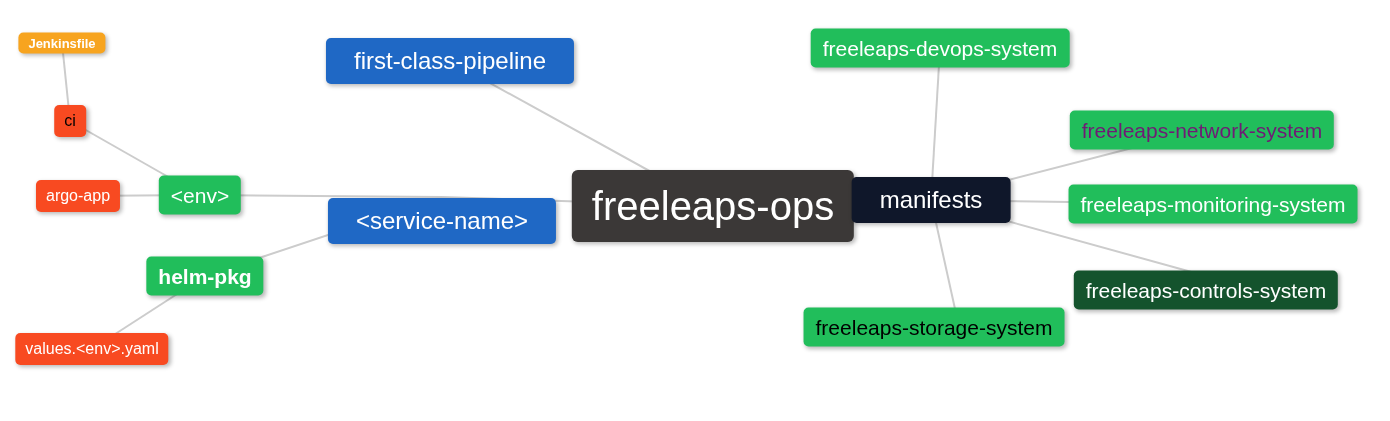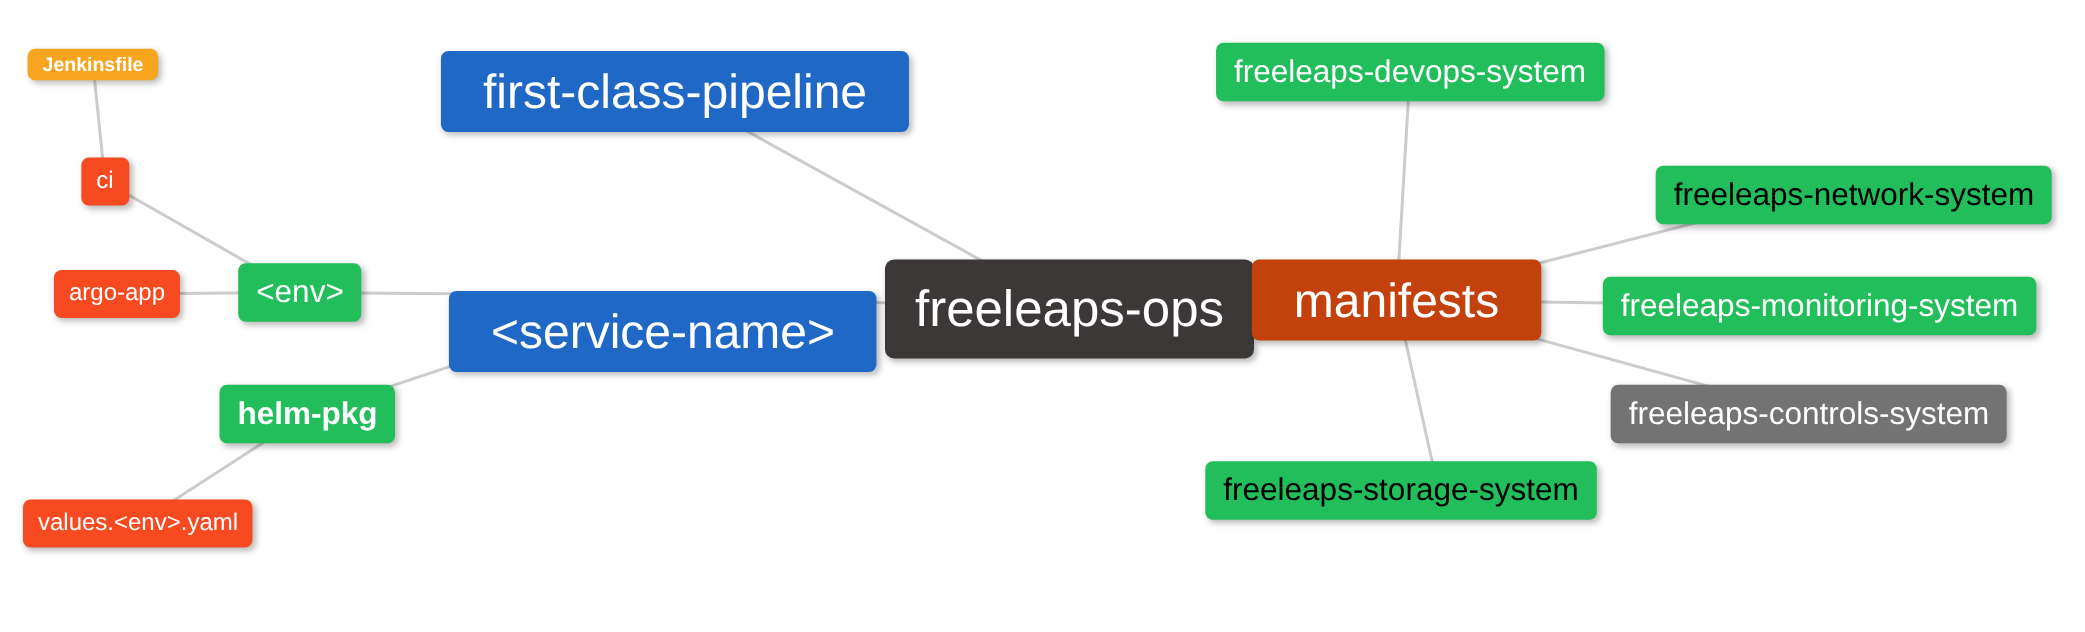--- a/index.html
+++ b/index.html
@@ -24,22 +24,22 @@
     position: absolute;
     transform: translate(-50%, -50%);
     color: #ffffff;
     border-radius: 5px;
     box-shadow: 2px 2px 4px rgba(0,0,0,0.28);
     white-space: nowrap;
     cursor: pointer;
     line-height: 1;
     text-align: center;
   }
-  .node.root   { font-size: 34px; padding: 16px 20px; border-radius: 6px; }
-  .node.branch { font-size: 32px; padding: 11px 28px; }
+  .node.root   { font-size: 40px; padding: 16px 20px; border-radius: 6px; }
+  .node.branch { font-size: 24px; padding: 11px 28px; }
   .node.level3 { font-size: 21px; padding: 9px 12px;  }
   .node.level4 { font-size: 16px; padding: 8px 10px;  }
   .node.level5 { font-size: 13px; padding: 4px 10px; font-weight: bold;  }
 </style>
 </head>
 <body>
 
 <div class="canvas">
   <svg id="edges" width="1390" height="421">
       <line x1="62" y1="43" x2="70" y2="121" stroke="#CCCCCC" stroke-width="2"></line>
@@ -54,26 +54,26 @@
       <line x1="931" y1="200" x2="940" y2="48" stroke="#CCCCCC" stroke-width="2"></line>
       <line x1="931" y1="200" x2="1202" y2="130" stroke="#CCCCCC" stroke-width="2"></line>
       <line x1="931" y1="200" x2="1213" y2="204" stroke="#CCCCCC" stroke-width="2"></line>
       <line x1="931" y1="200" x2="1206" y2="276" stroke="#CCCCCC" stroke-width="2"></line>
       <line x1="931" y1="200" x2="959" y2="327" stroke="#CCCCCC" stroke-width="2"></line>
     </svg>
   <div id="nodes">
       <div class="node root" style="left: 713px; top: 206px; background: rgb(59, 56, 55); color: rgb(255, 255, 255);"><span>freeleaps-ops</span></div>
       <div class="node branch" style="left: 450px; top: 61px; background: rgb(31, 104, 197); color: rgb(255, 255, 255);"><span>first-class-pipeline</span></div>
       <div class="node branch" style="left: 442px; top: 197px; background: rgb(31, 104, 197); color: rgb(255, 255, 255); margin-top: 24px;"><span>&lt;service-name&gt;</span></div>
-      <div class="node branch" style="left: 931px; top: 200px; background: #c2410c; color: rgb(255, 255, 255);"><span>manifests</span></div>
+      <div class="node branch" style="left: 931px; top: 200px; background: #0f172a; color: rgb(255, 255, 255);"><span>manifests</span></div>
       <div class="node level3" style="left: 200px; top: 195px; background: rgb(33, 190, 91); color: rgb(255, 255, 255);"><span>&lt;env&gt;</span></div>
       <div class="node level3" style="left: 205px; top: 276px; background: rgb(33, 190, 91); color: rgb(255, 255, 255); font-weight: bold;"><span>helm-pkg</span></div>
       <div class="node level3" style="left: 940px; top: 48px; background: rgb(33, 190, 91); color: rgb(255, 255, 255);"><span>freeleaps-devops-system</span></div>
-      <div class="node level3" style="left: 1202px; top: 130px; background: rgb(33, 190, 91); color: #000000; margin-left: 34px;"><span>freeleaps-network-system</span></div>
+      <div class="node level3" style="left: 1202px; top: 130px; background: rgb(33, 190, 91); color: #701a75;"><span>freeleaps-network-system</span></div>
       <div class="node level3" style="left: 1213px; top: 204px; background: rgb(33, 190, 91); color: rgb(255, 255, 255);"><span>freeleaps-monitoring-system</span></div>
-      <div class="node level3" style="left: 1206px; top: 276px; background: #737373; color: rgb(255, 255, 255);"><span>freeleaps-controls-system</span></div>
+      <div class="node level3" style="left: 1206px; top: 290px; background: #14532d; color: rgb(255, 255, 255);"><span>freeleaps-controls-system</span></div>
       <div class="node level3" style="left: 934px; top: 327px; background: rgb(33, 190, 91); color: #000000;"><span>freeleaps-storage-system</span></div>
-      <div class="node level4" style="left: 70px; top: 121px; background: rgb(248, 74, 33); color: #ffffff;"><span>ci</span></div>
+      <div class="node level4" style="left: 70px; top: 121px; background: rgb(248, 74, 33); color: #000000;"><span>ci</span></div>
       <div class="node level4" style="left: 78px; top: 196px; background: rgb(248, 74, 33); color: rgb(255, 255, 255);"><span>argo-app</span></div>
       <div class="node level4" style="left: 92px; top: 349px; background: rgb(248, 74, 33); color: rgb(255, 255, 255);"><span>values.&lt;env&gt;.yaml</span></div>
       <div class="node level5" style="left: 62px; top: 43px; background: rgb(247, 164, 31); color: rgb(255, 255, 255);"><span>Jenkinsfile</span></div>
     </div>
 </div>
 
 </body></html>

